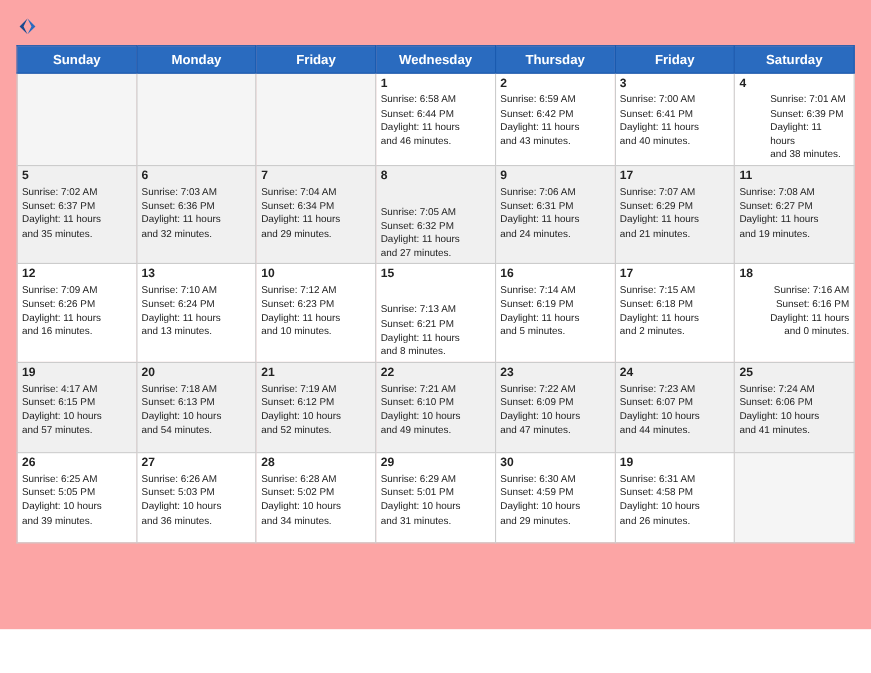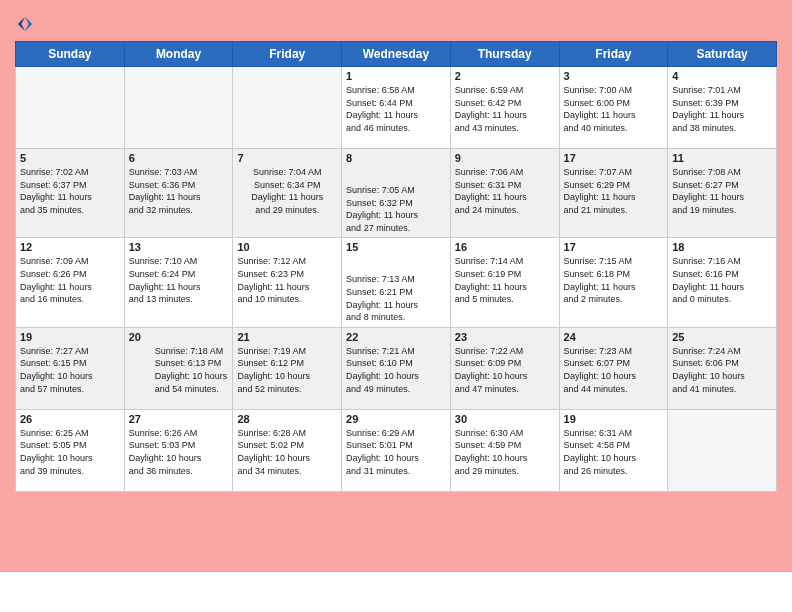--- a/index.html
+++ b/index.html
@@ -147,27 +147,27 @@
           <td>
             <span class="day-number">2</span>
             <div class="day-info" style="white-space: pre-line;">Sunrise: 6:59 AM
 Sunset: 6:42 PM
 Daylight: 11 hours
 and 43 minutes.</div>
           </td>
           <td>
             <span class="day-number">3</span>
             <div class="day-info" style="white-space: pre-line;">Sunrise: 7:00 AM
-Sunset: 6:00 PM
+Sunset: 6:41 PM
 Daylight: 11 hours
 and 40 minutes.</div>
           </td>
           <td>
             <span class="day-number">4</span>
-            <div class="day-info" style="white-space: pre-line;">Sunrise: 7:01 AM
+            <div class="day-info" style="white-space: pre-line; margin-left: 28px;">Sunrise: 7:01 AM
 Sunset: 6:39 PM
 Daylight: 11 hours
 and 38 minutes.</div>
           </td>
         </tr>
         <tr class="row-shade">
           <td>
             <span class="day-number">5</span>
             <div class="day-info" style="white-space: pre-line;">Sunrise: 7:02 AM
 Sunset: 6:37 PM
@@ -176,21 +176,21 @@
           </td>
           <td>
             <span class="day-number">6</span>
             <div class="day-info" style="white-space: pre-line;">Sunrise: 7:03 AM
 Sunset: 6:36 PM
 Daylight: 11 hours
 and 32 minutes.</div>
           </td>
           <td>
             <span class="day-number">7</span>
-            <div class="day-info" style="white-space: pre-line; text-align: center;">Sunrise: 7:04 AM
+            <div class="day-info" style="white-space: pre-line;">Sunrise: 7:04 AM
 Sunset: 6:34 PM
 Daylight: 11 hours
 and 29 minutes.</div>
           </td>
           <td>
             <span class="day-number">8</span>
             <div class="day-info" style="white-space: pre-line; margin-top: 20px;">Sunrise: 7:05 AM
 Sunset: 6:32 PM
 Daylight: 11 hours
 and 27 minutes.</div>
@@ -255,37 +255,37 @@
           </td>
           <td>
             <span class="day-number">17</span>
             <div class="day-info" style="white-space: pre-line;">Sunrise: 7:15 AM
 Sunset: 6:18 PM
 Daylight: 11 hours
 and 2 minutes.</div>
           </td>
           <td>
             <span class="day-number">18</span>
-            <div class="day-info" style="white-space: pre-line;">Sunrise: 7:16 AM
+            <div class="day-info" style="white-space: pre-line; text-align: right;">Sunrise: 7:16 AM
 Sunset: 6:16 PM
 Daylight: 11 hours
 and 0 minutes.</div>
           </td>
         </tr>
         <tr class="row-shade">
           <td>
             <span class="day-number">19</span>
-            <div class="day-info" style="white-space: pre-line;">Sunrise: 7:27 AM
+            <div class="day-info" style="white-space: pre-line;">Sunrise: 4:17 AM
 Sunset: 6:15 PM
 Daylight: 10 hours
 and 57 minutes.</div>
           </td>
           <td>
             <span class="day-number">20</span>
-            <div class="day-info" style="white-space: pre-line; margin-left: 26px;">Sunrise: 7:18 AM
+            <div class="day-info" style="white-space: pre-line;">Sunrise: 7:18 AM
 Sunset: 6:13 PM
 Daylight: 10 hours
 and 54 minutes.</div>
           </td>
           <td>
             <span class="day-number">21</span>
             <div class="day-info" style="white-space: pre-line;">Sunrise: 7:19 AM
 Sunset: 6:12 PM
 Daylight: 10 hours
 and 52 minutes.</div>

